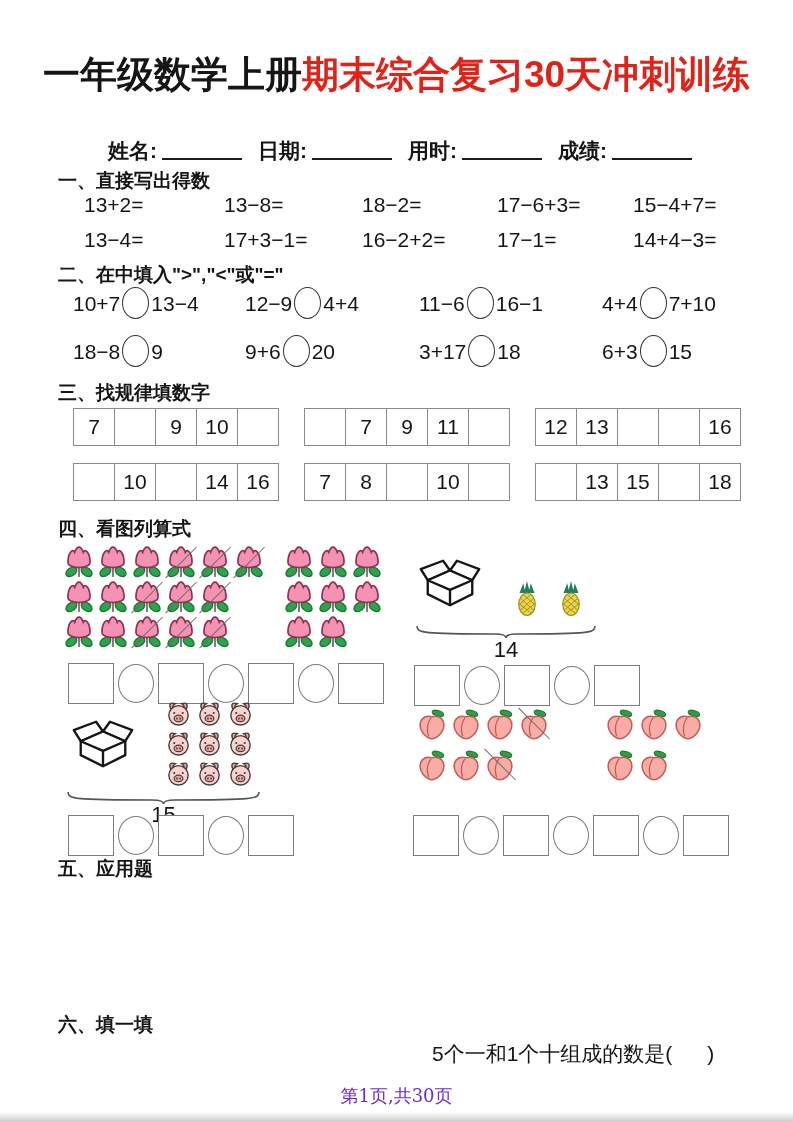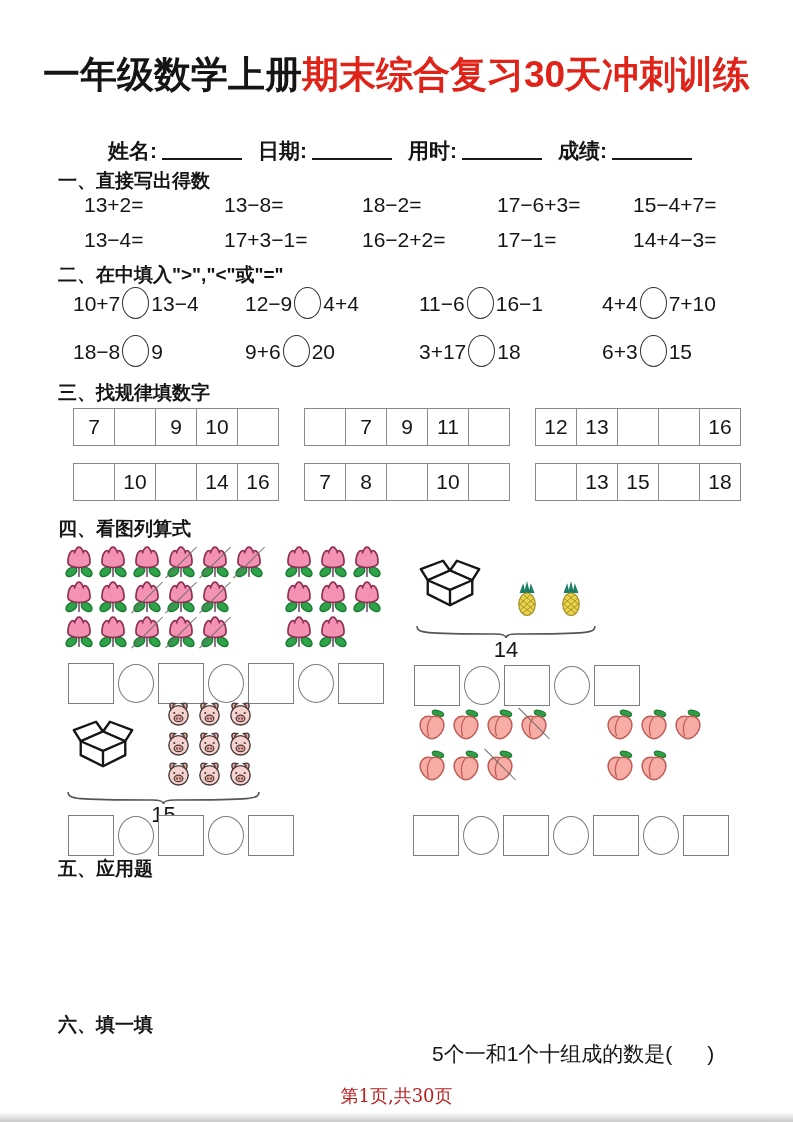--- a/index.html
+++ b/index.html
@@ -54,21 +54,21 @@
 
   .shape-row{display:flex;align-items:center;gap:4px;}
   .ans-rect{display:inline-block;width:44px;height:39px;border:1.7px solid #7d7d7d;background:#fff;}
   .ans-circle{display:inline-block;width:34px;height:37px;border:1.7px solid #7d7d7d;border-radius:50%;background:#fff;}
 
   .brace-label{text-align:center;font-size:22px;}
 
   
   .body-text{font-size:21px;white-space:pre;}
 
-  .footer{top:1084px;left:0;width:100%;text-align:center;font-size:18px;color:#b91c1c;
+  .footer{top:1084px;left:0;width:100%;text-align:center;font-size:18px;color:#6d28d9;
     font-family:"DejaVu Serif","Liberation Serif",serif;}
 </style>
 </head>
 <body>
 
 <svg width="0" height="0" style="position:absolute" aria-hidden="true">
   <defs>
     <symbol id="sym-tulip" viewBox="0 0 40 40">
       <line x1="20" y1="22" x2="20" y2="37" stroke="#8d7585" stroke-width="2.4"></line>
       <ellipse cx="11" cy="31" rx="7" ry="4.6" fill="#2fa34a" stroke="#187a30" stroke-width="1.6" transform="rotate(-35 11 31)"></ellipse>

